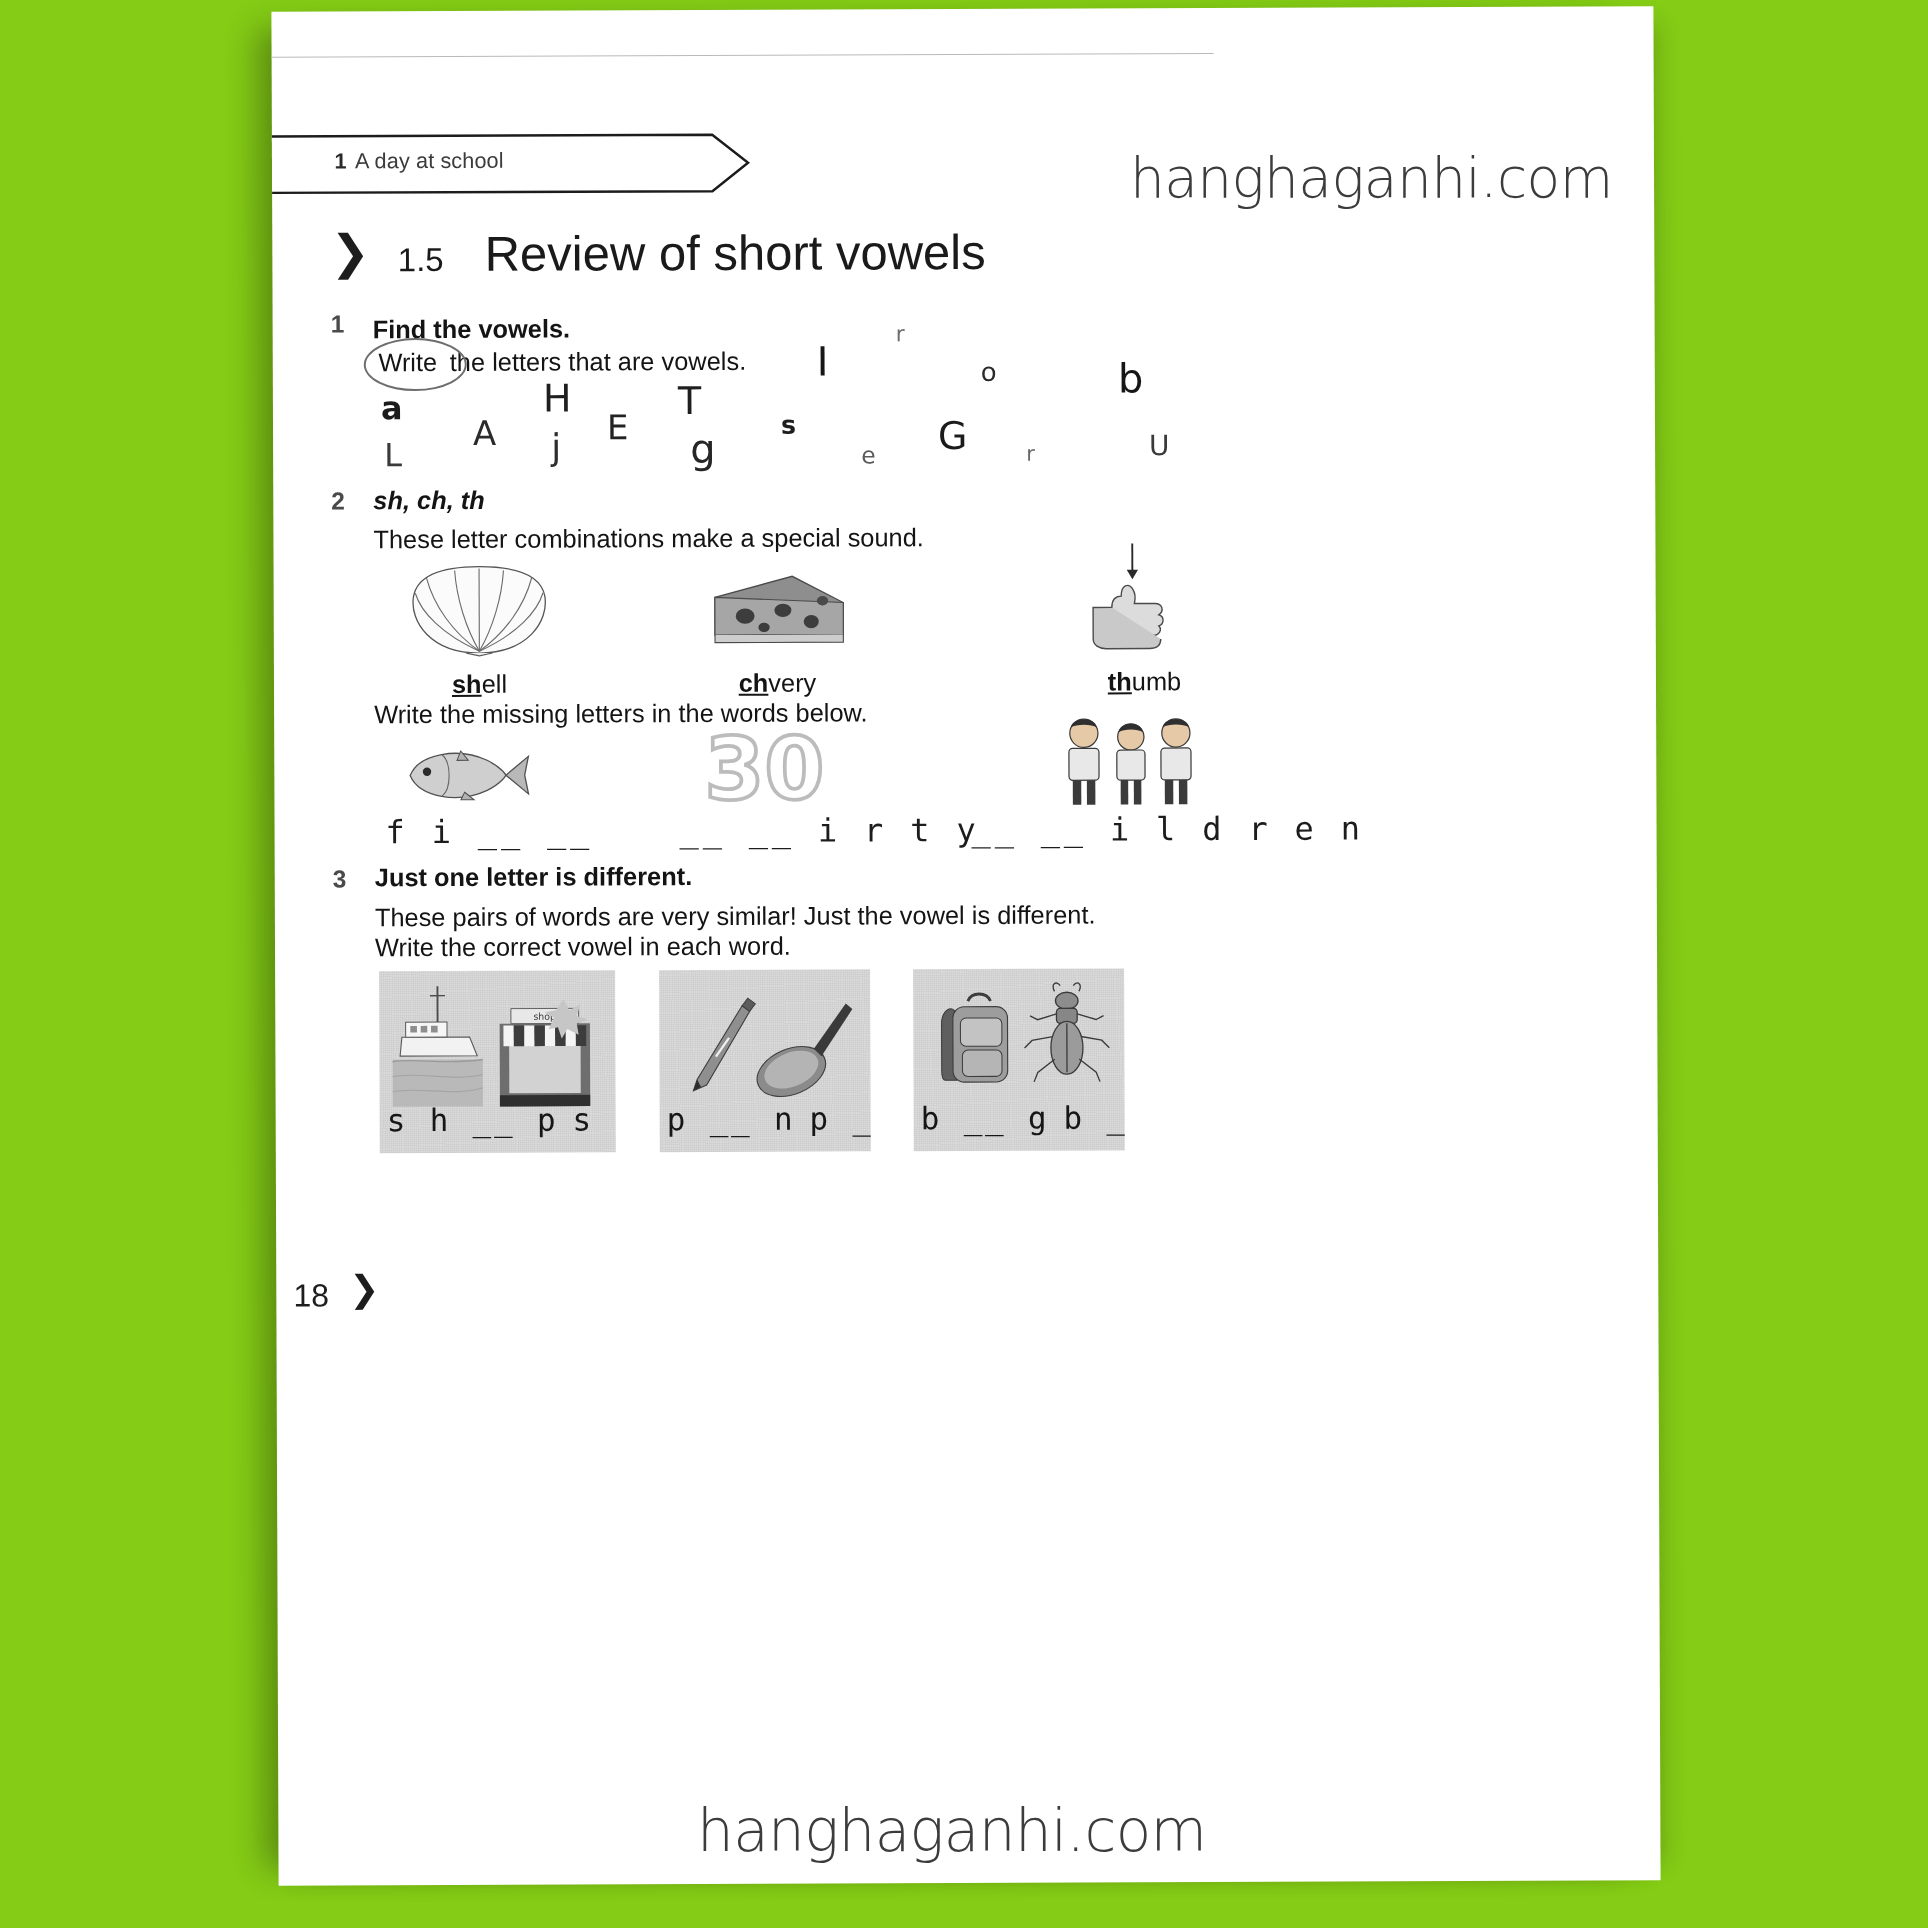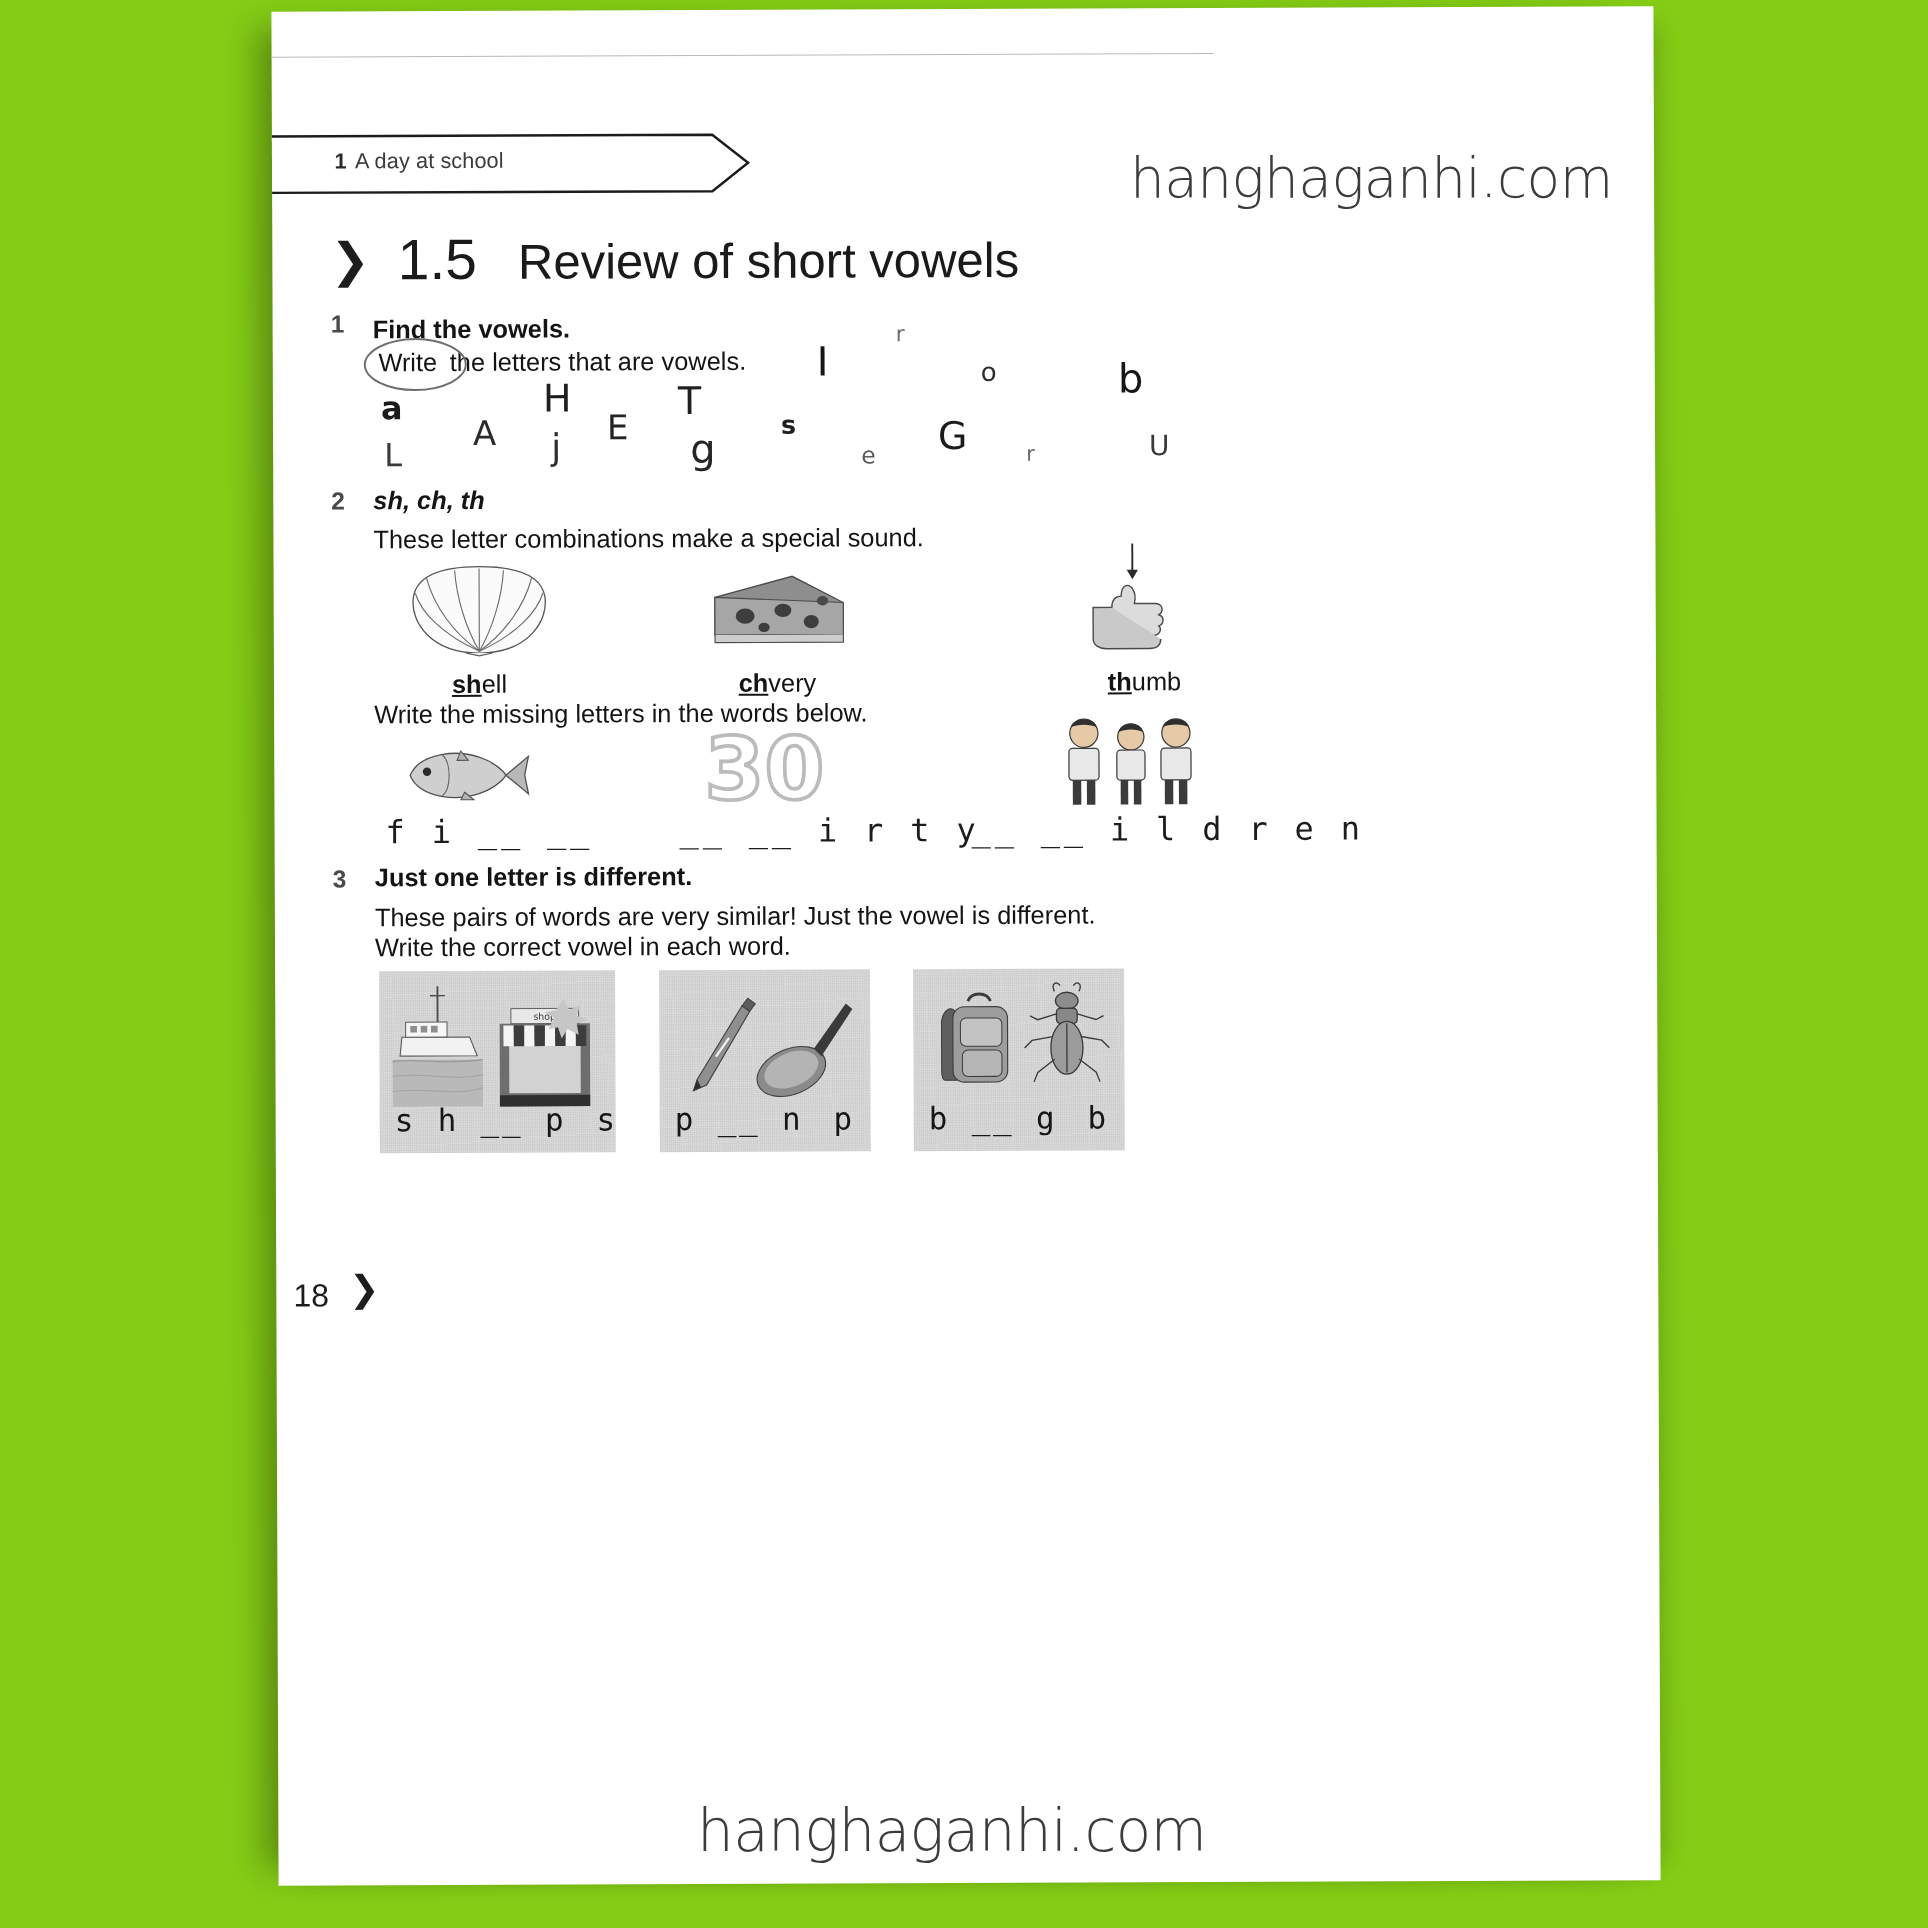--- a/index.html
+++ b/index.html
@@ -109,21 +109,21 @@
   }
   .unit-chevron {
     font-size: 47px;
     color: #1d1d1d;
     font-weight: 300;
     line-height: 1;
     position: relative;
     top: -2.8px;
   }
   .unit-number {
-    font-size: 57px;
+    font-size: 33px;
     color: #1a1a1a;
     font-weight: 400;
     letter-spacing: 0px;
   }
   .unit-name {
     font-size: 49px;
     color: #1a1a1a;
     font-weight: 400;
     margin-left: 13px;
   }
@@ -224,21 +224,21 @@
     bottom: 15px;
     left: 0;
     width: 100%;
     text-align: center;
     font-family: "DejaVu Sans Mono", monospace;
     font-size: 31px;
     color: #161616;
     letter-spacing: 2.8px;
     white-space: nowrap;
   }
-  .panel-words span { margin: 0 15px; }
+  .panel-words span { margin: 0 7px; }
 
   
   .pagenum {
     position: absolute;
     left: 17px;
     top: 1266px;
     font-size: 32px;
     color: #1d1d1d;
   }
   .page-chevron {

